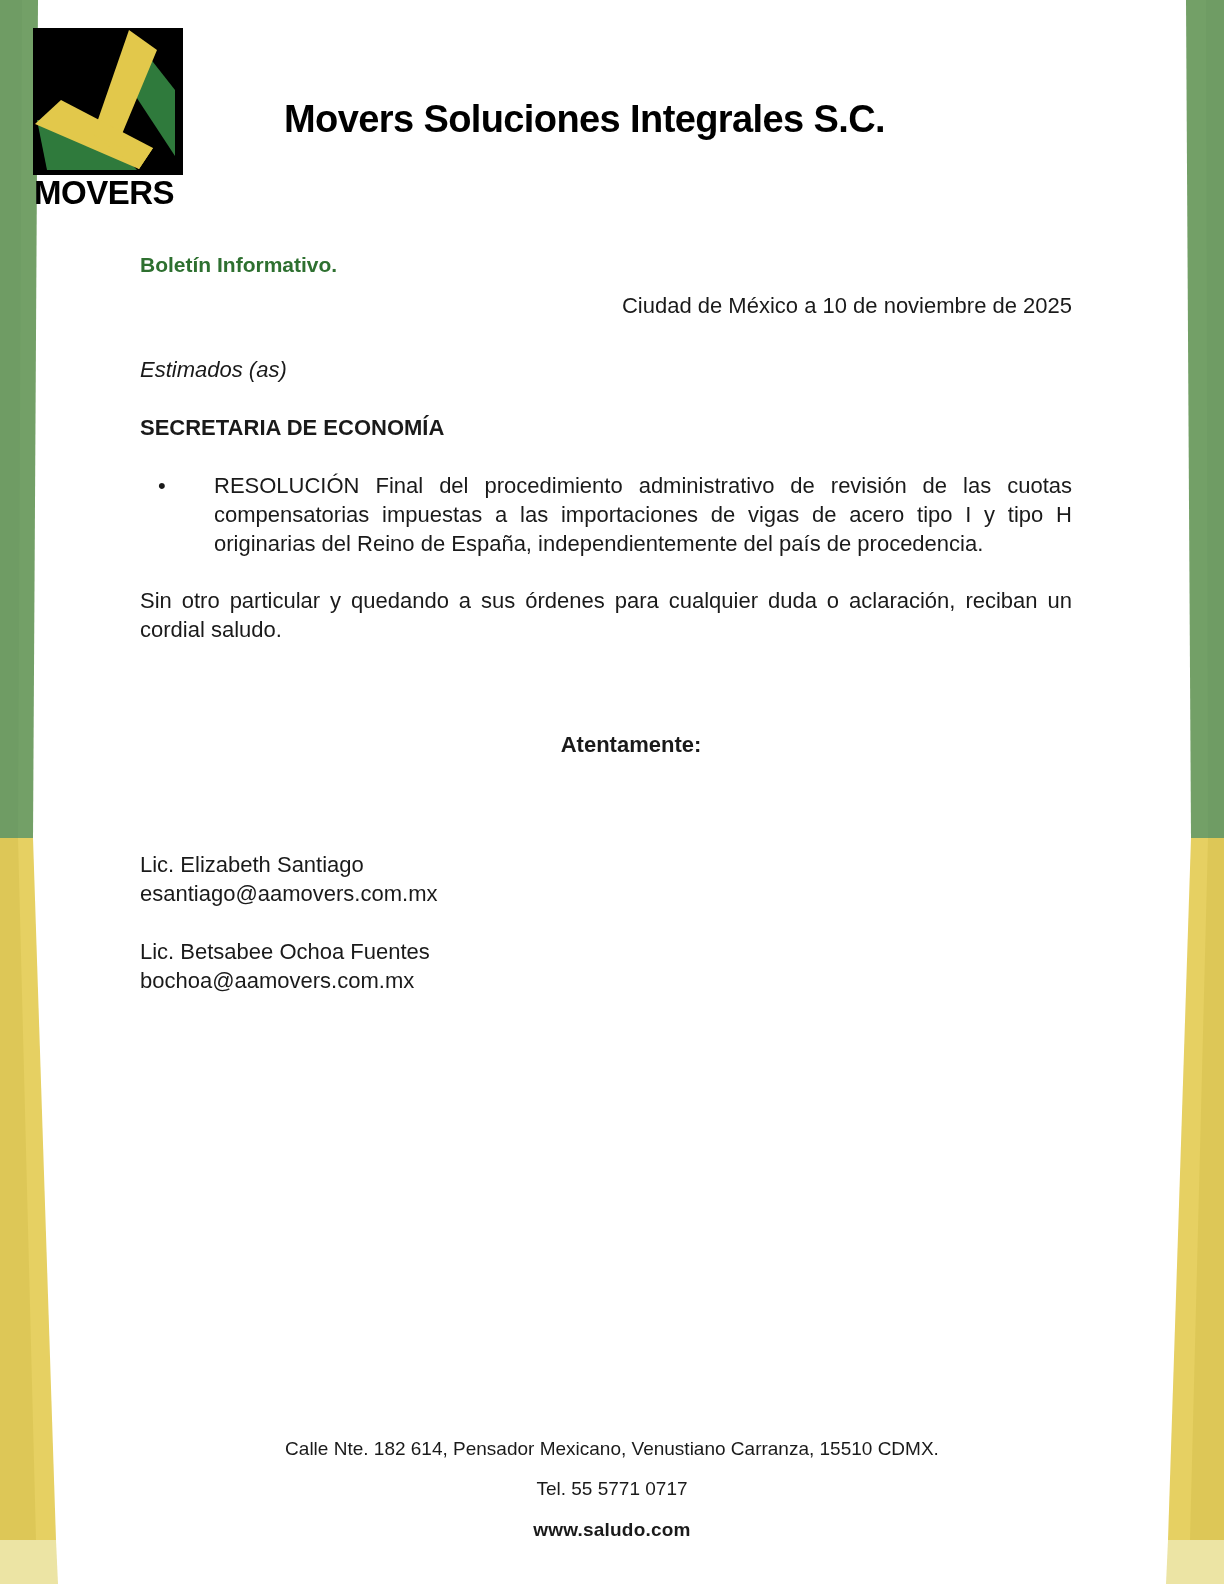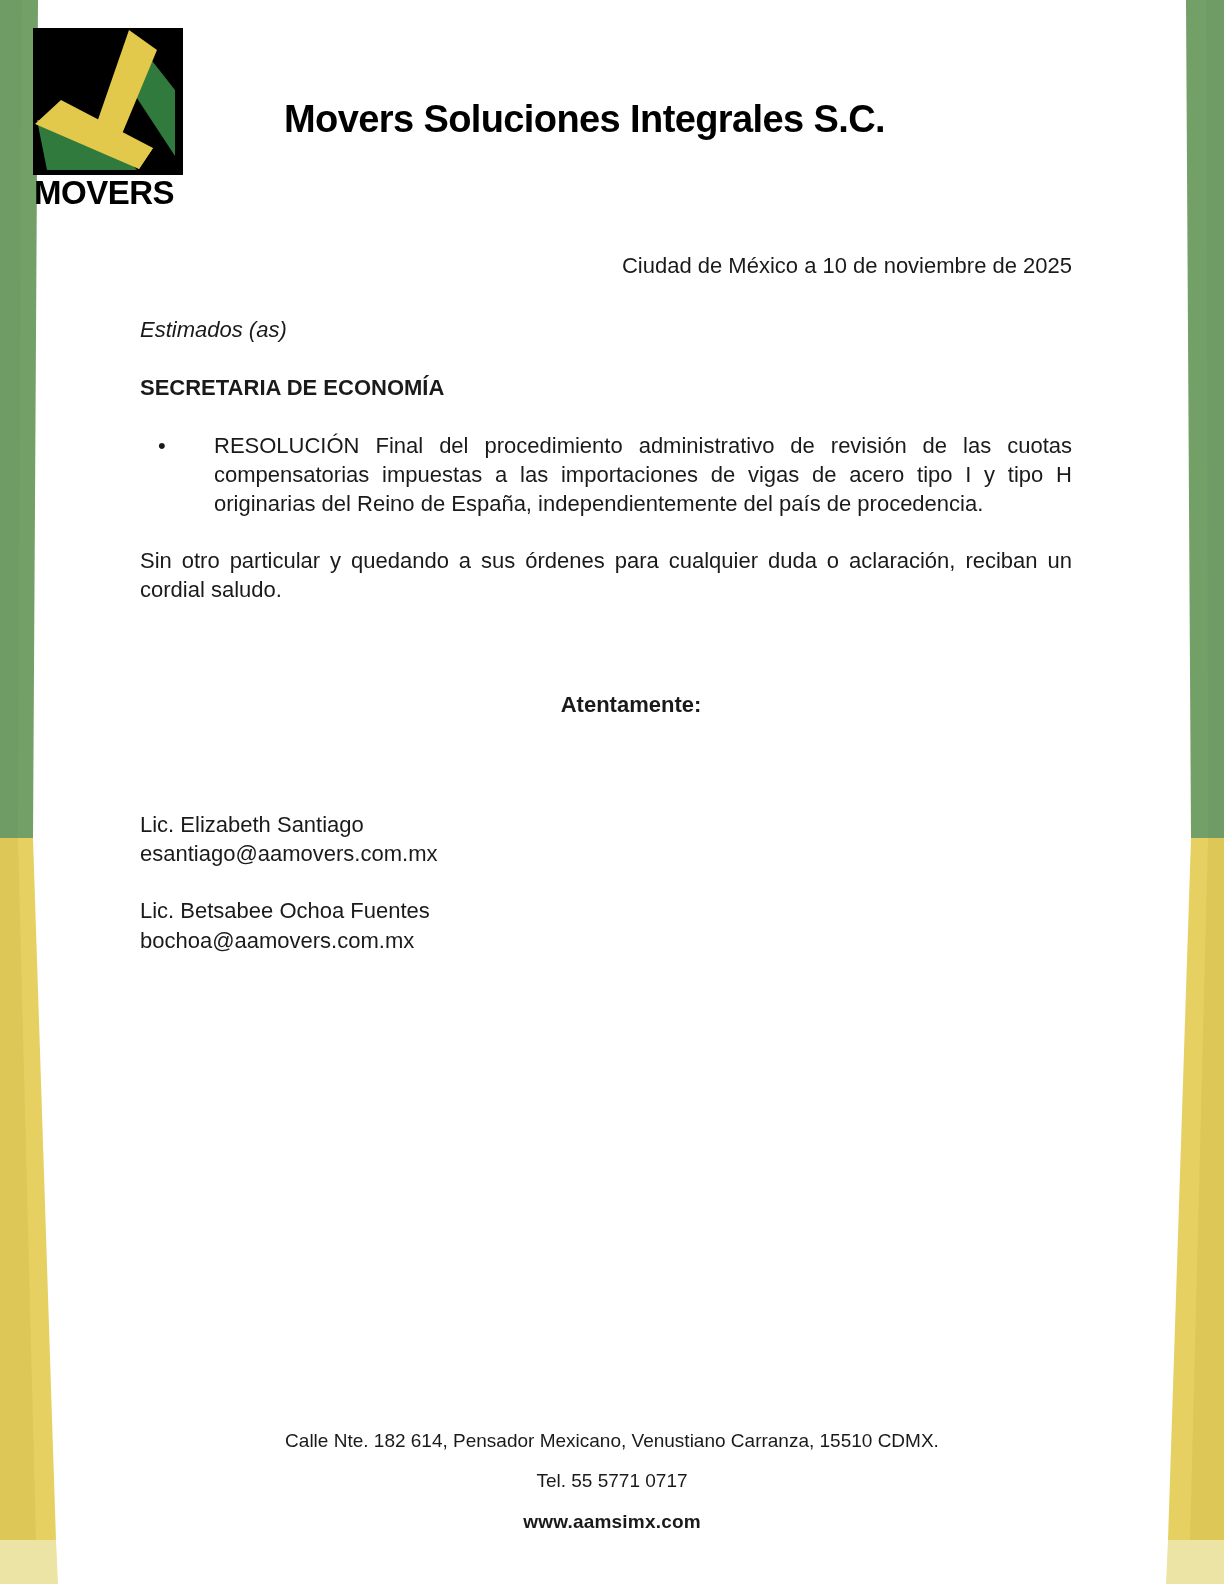--- a/index.html
+++ b/index.html
@@ -159,21 +159,21 @@
     padding-left: 50px;
   }
   .area-wrap {
     padding-left: 50px;
   }
 
   
   .footer {
     position: absolute;
     left: 0;
-    bottom: 50px;
+    bottom: 42px;
     width: 1224px;
     text-align: center;
   }
   .footer-line {
     font-size: 19px;
     color: #1a1a1a;
     line-height: 1.2;
     margin: 0 0 18px 0;
   }
   .footer-line.last {
@@ -221,20 +221,21 @@
         <polygon points="60,106 84,118 120,120 106,141" fill="#e2c84b"></polygon>
       </svg>
       <span class="logo-word">MOVERS</span>
     </div>
 
     <div class="company-title">Movers Soluciones Integrales S.C.</div>
   </div>
 
   <div class="body-wrap">
 
+    <p class="kicker">Boletín Informativo.</p>
 
     <p class="dateline">Ciudad de México a 10 de noviembre de 2025</p>
 
     <p class="salutation">Estimados (as)</p>
 
 
     <p class="section-head">SECRETARIA DE ECONOMÍA</p>
 
     <div class="bullet-row">
       <span class="bullet-dot">•</span>
@@ -264,16 +265,16 @@
       <p class="sig-mail">bochoa@aamovers.com.mx</p>
     </div>
 
     <div class="spacer-md"></div>
 
   </div>
 
   <div class="footer">
     <p class="footer-line">Calle Nte. 182 614, Pensador Mexicano, Venustiano Carranza, 15510 CDMX.</p>
     <p class="footer-line">Tel. 55 5771 0717</p>
-    <p class="footer-line last">www.aamsimx.com</p>
+    <p class="footer-line last">www.saludo.com</p>
   </div>
 
 </div>
 
 </body></html>

